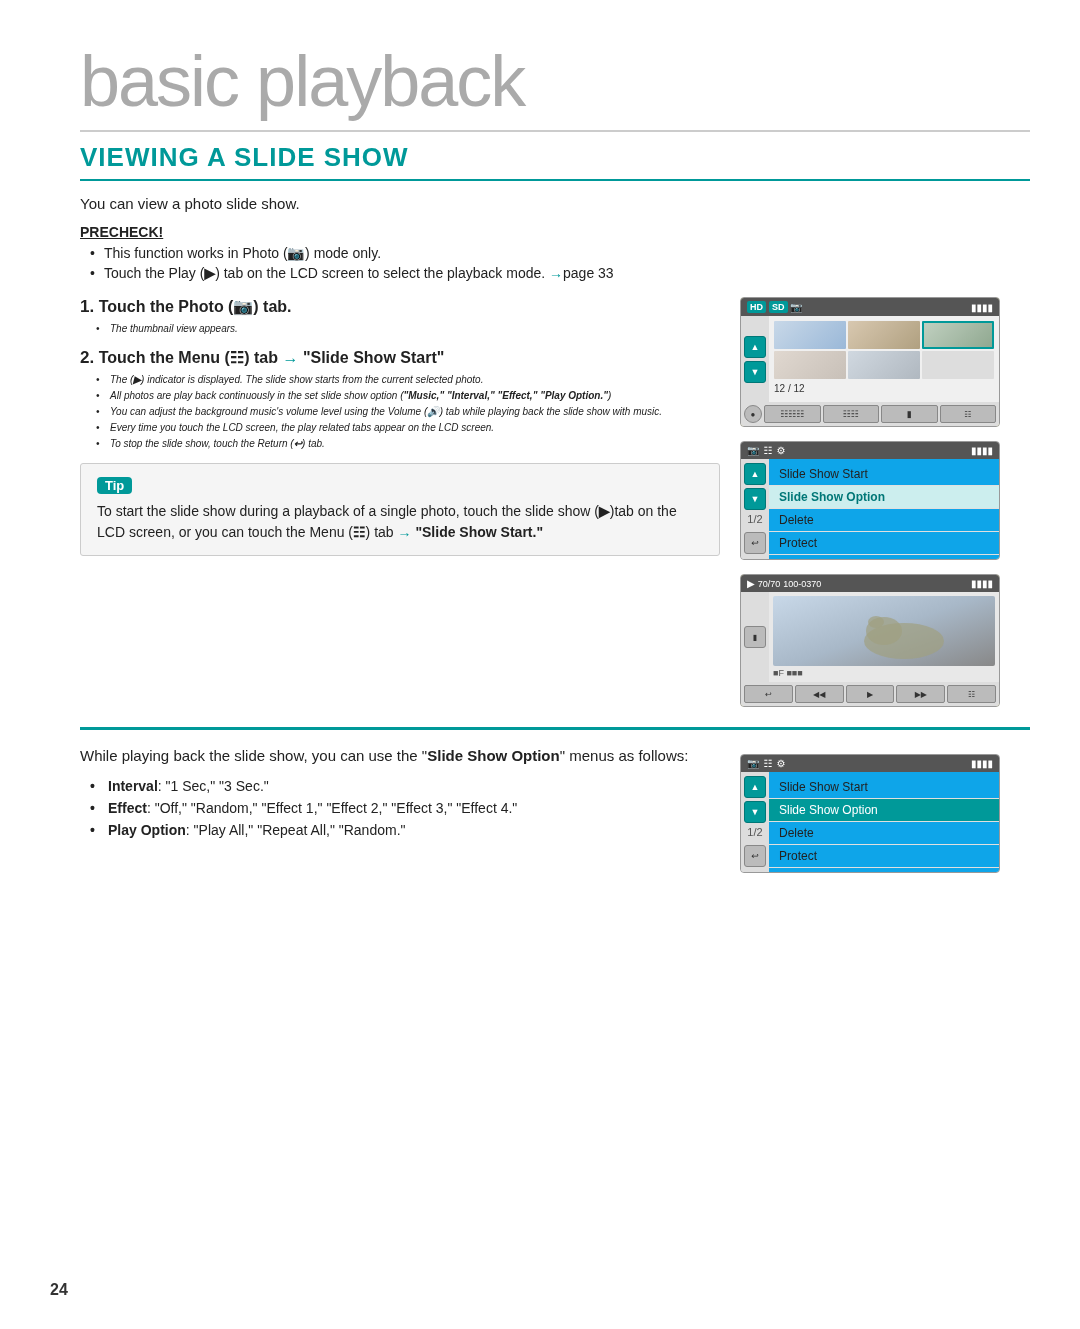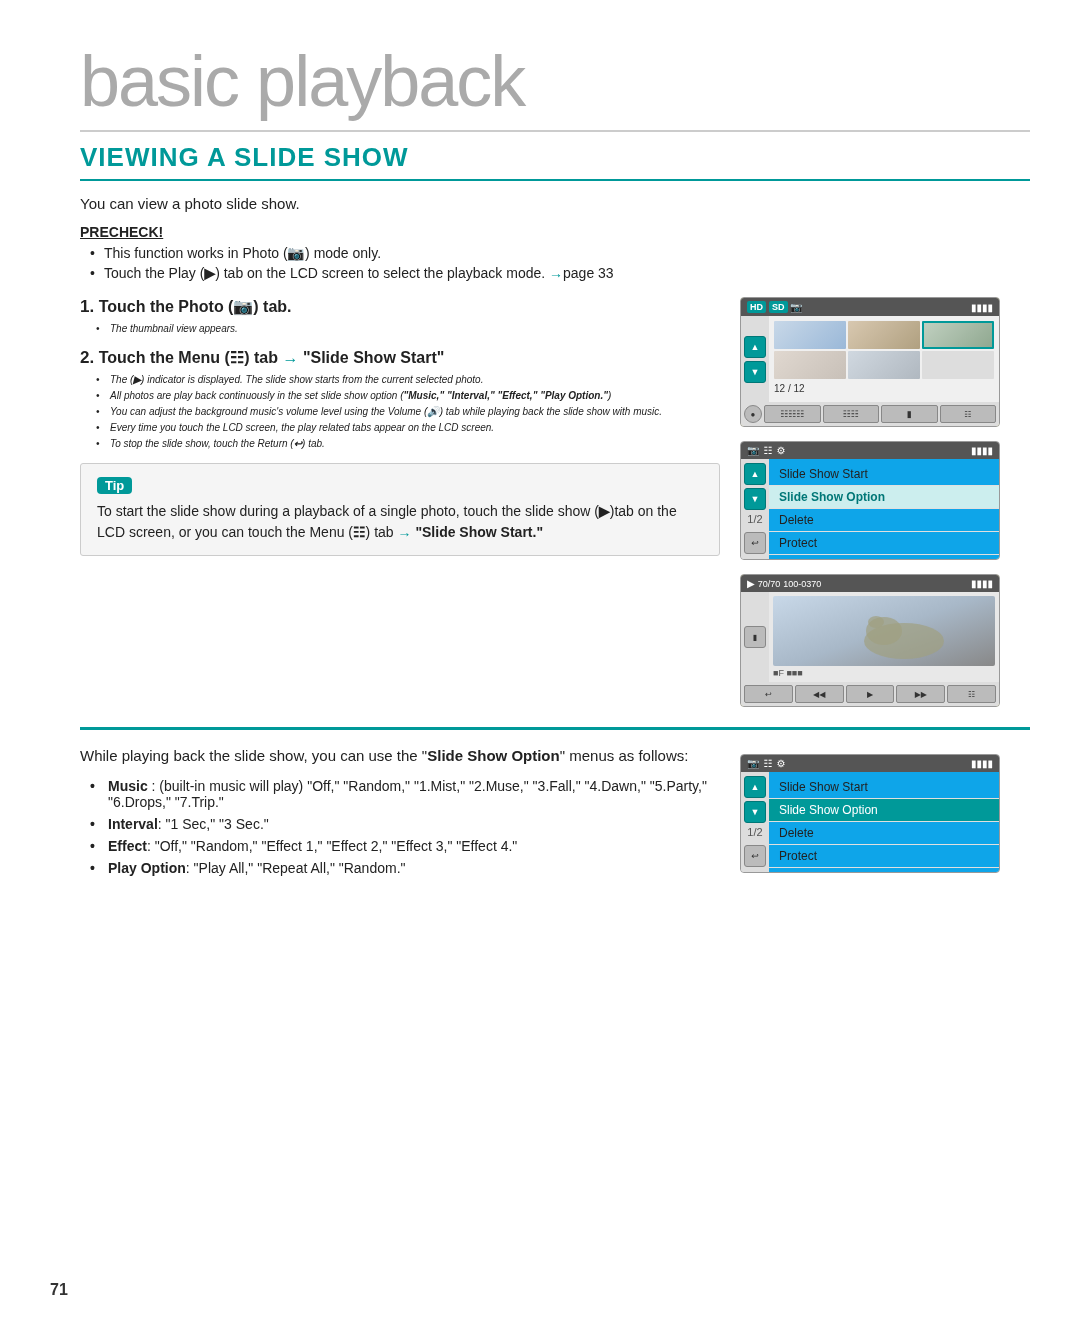--- a/index.html
+++ b/index.html
@@ -495,21 +495,20 @@
   </div>
 </div>
 
 <div class="subsection">
   <div class="bottom-content">
     <div class="bottom-left">
       <p class="subsection-intro">
         While playing back the slide show, you can use the "<strong>Slide Show Option</strong>" menus as follows:
       </p>
       <ul class="subsection-list">
-        <li><strong>Music</strong> : (built-in music will play) "Off," "Random," "1.Mist," "2.Muse," "3.Fall," "4.Dawn," "5.Party," "6.Drops," "7.Trip."</li>
         <li><strong>Interval</strong>: "1 Sec," "3 Sec."</li>
         <li><strong>Effect</strong>: "Off," "Random," "Effect 1," "Effect 2," "Effect 3," "Effect 4."</li>
         <li><strong>Play Option</strong>: "Play All," "Repeat All," "Random."</li>
       </ul>
     </div>
     <div class="bottom-right">
 
       <div class="menu-ui" style="width:260px;margin-top:10px;">
         <div class="menu-top-bar">
           <div style="display:flex;gap:4px;align-items:center;">
@@ -533,13 +532,13 @@
             <div class="menu-item-row selected">Slide Show Option</div>
             <div class="menu-item-row">Delete</div>
             <div class="menu-item-row">Protect</div>
           </div>
         </div>
       </div>
     </div>
   </div>
 </div>
 
-<div class="page-number">71</div>
+<div class="page-number">24</div>
 
 </body></html>

